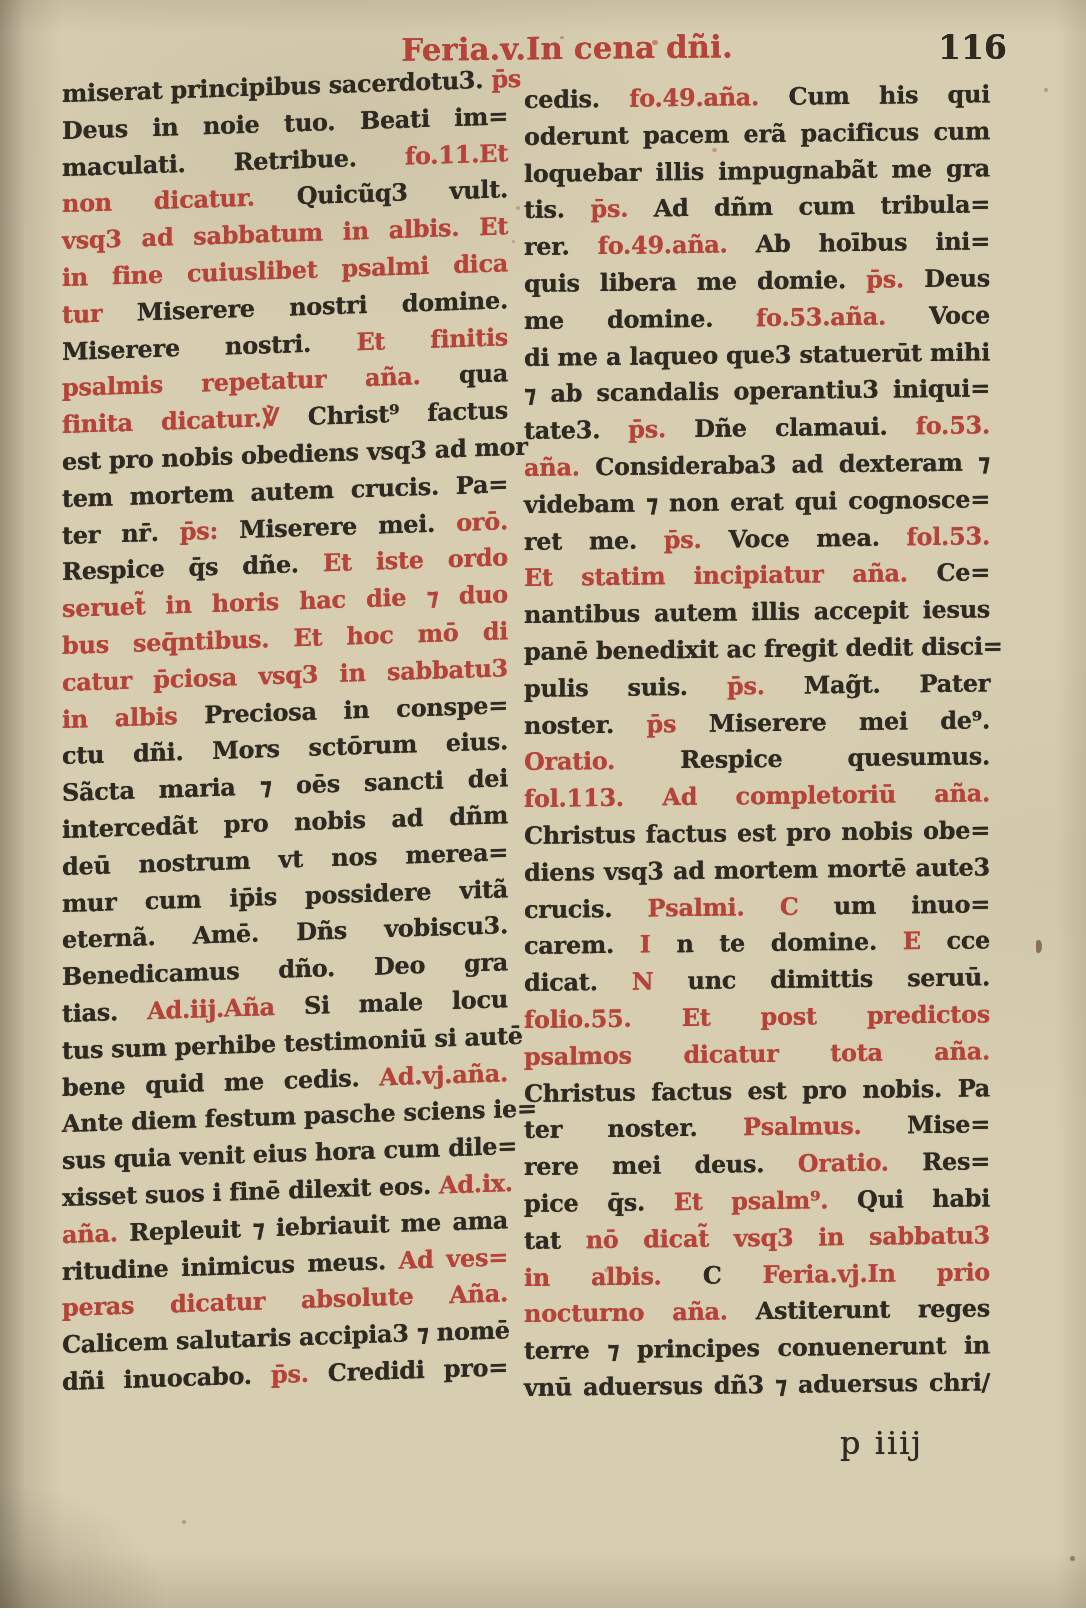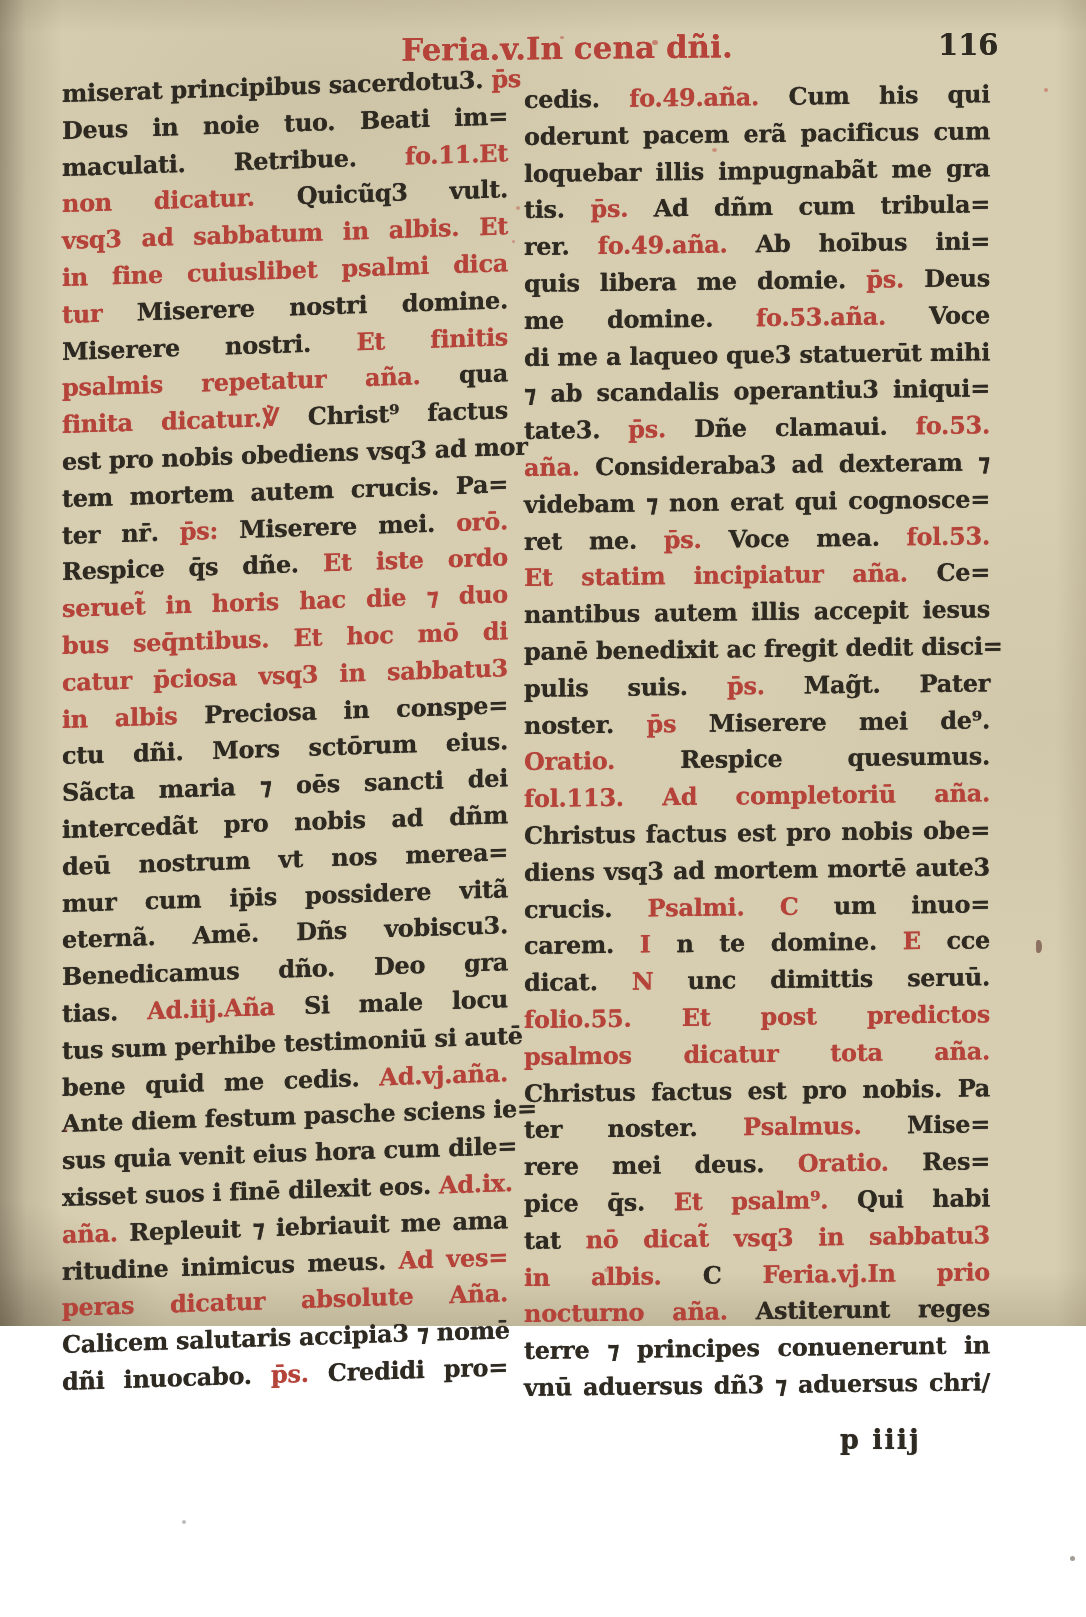--- a/index.html
+++ b/index.html
@@ -7,58 +7,58 @@
     --ink-black:#2e2a22;
     --ink-red:#b5433a;
   }
   html,body{margin:0;padding:0;}
   body{
     width:1086px;height:1617px;
     font-family:"DejaVu Serif","DejaVu Sans",serif;
     overflow:hidden;
   }
   .page{
-    position:relative;width:1086px;height:1326px;
+    position:relative;width:1086px;height:1608px;
     background:
       radial-gradient(240px 180px at 0% 100%, rgba(60,50,34,.28), rgba(60,50,34,0) 70%),
       radial-gradient(500px 300px at 30% 8%, rgba(120,105,75,.10), rgba(120,105,75,0) 70%),
       radial-gradient(420px 340px at 96% 55%, rgba(140,120,85,.08), rgba(140,120,85,0) 75%),
       linear-gradient(90deg, rgba(62,52,36,.40), rgba(62,52,36,.12) 26px, rgba(62,52,36,0) 62px),
       linear-gradient(270deg, rgba(100,88,60,.16), rgba(100,88,60,0) 30px),
       linear-gradient(180deg, rgba(100,88,60,.14), rgba(100,88,60,0) 34px),
       linear-gradient(0deg, rgba(100,88,60,.20), rgba(100,88,60,0) 56px),
       var(--paper);
   }
   
   .header-title{
     position:absolute;left:292px;top:30px;width:550px;
     font-size:31px;font-weight:700;color:var(--ink-red);
     letter-spacing:0px;text-align:center;
     text-shadow:0 0 .6px rgba(181,67,58,.9);
     transform:skewY(-0.6deg);
   }
   .page-number{
     position:absolute;left:938px;top:28px;width:90px;
-    font-size:29px;font-weight:700;color:var(--ink-black);
+    font-size:33px;font-weight:700;color:var(--ink-black);
     text-shadow:0 0 .6px rgba(46,42,34,.9);
   }
   
   .col{position:absolute;font-weight:700;font-size:24px;}
   .col-left{left:62px;top:76px;width:446px;transform:skewY(-1.9deg);transform-origin:0 0;}
   .col-right{left:524px;top:82px;width:466px;transform:skewY(-0.7deg);transform-origin:0 0;}
   .line{
     height:36.8px;line-height:36.8px;white-space:nowrap;
     text-align:justify;text-align-last:justify;
     letter-spacing:-0.3px;
   }
   .line span.b{color:var(--ink-black);text-shadow:0 0 .7px rgba(46,42,34,.85);}
   .line span.r{color:var(--ink-red);text-shadow:0 0 .7px rgba(181,67,58,.85);}
   .signature{
     position:absolute;left:840px;top:1424px;
-    font-size:27px;font-weight:700;color:var(--ink-black);
+    font-size:32px;font-weight:400;color:var(--ink-black);
     letter-spacing:2px;text-shadow:0 0 .7px rgba(46,42,34,.85);
   }
   
   .speck{position:absolute;border-radius:50%;}
   .s1{left:652px;top:40px;width:6px;height:5px;background:rgba(181,67,58,.55);}
   .s2{left:712px;top:148px;width:5px;height:4px;background:rgba(181,67,58,.45);}
   .s3{left:516px;top:206px;width:4px;height:4px;background:rgba(181,67,58,.40);}
   .s4{left:512px;top:240px;width:3px;height:3px;background:rgba(181,67,58,.40);}
   .s5{left:1044px;top:88px;width:4px;height:4px;background:rgba(181,67,58,.45);}
   .s6{left:1036px;top:940px;width:6px;height:13px;border-radius:40% 60% 60% 40%;background:rgba(90,50,44,.6);}

